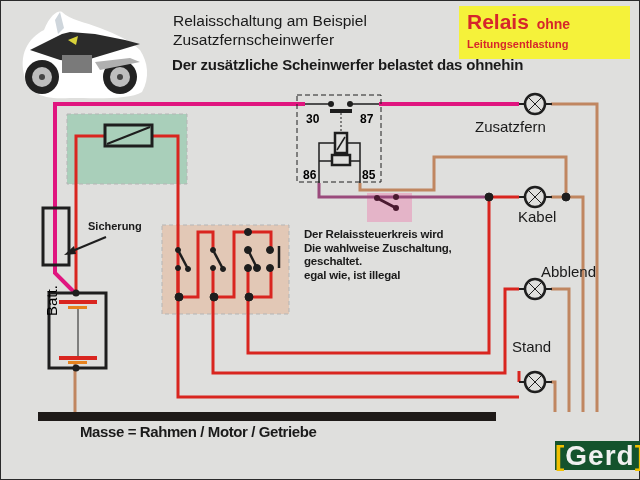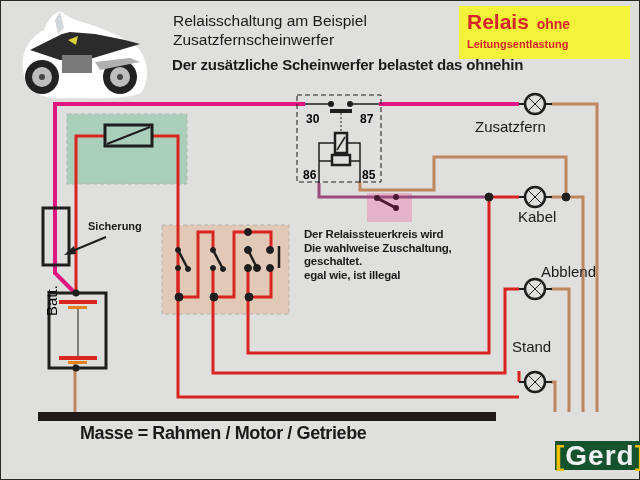--- a/index.html
+++ b/index.html
@@ -10,21 +10,21 @@
   .title{left:173px;top:11px;font-size:15.5px;line-height:19px;}
   .subtitle{left:172px;top:58px;font-size:15px;font-weight:bold;line-height:14px;letter-spacing:-0.2px;}
   .badge{position:absolute;left:459px;top:6px;width:171px;height:53px;background:#f5f23a;color:#d6262b;font-weight:bold;}
   .badge .l1{position:absolute;left:8px;top:4px;font-size:21px;}
   .badge .l1 small{font-size:14px;margin-left:2px;}
   .badge .l2{position:absolute;left:8px;top:32px;font-size:11px;}
   .lbl{font-size:15px;}
   .pin{font-size:12px;font-weight:bold;position:absolute;}
   .note{left:304px;top:228px;font-size:11.5px;font-weight:bold;line-height:13.5px;letter-spacing:-0.2px;}
   .siche{left:88px;top:220px;font-size:11px;font-weight:bold;}
-  .masse{left:80px;top:423px;font-size:18px;font-weight:bold;letter-spacing:-0.4px;}
+  .masse{left:80px;top:423px;font-size:15px;font-weight:bold;letter-spacing:-0.4px;}
   .batt{position:absolute;left:43px;top:316px;font-size:15px;transform:rotate(-90deg);transform-origin:left top;}
   .logo{position:absolute;left:555px;top:441px;width:88px;height:29px;background:#14532d;color:#f0f0f0;font-size:28px;font-weight:bold;text-align:center;line-height:29px;letter-spacing:1px;}
   .logo .br{color:#f0c000;}
 </style>
 </head>
 <body>
 
 <div id="stage">
 
 <svg width="640" height="480" viewBox="0 0 640 480">

